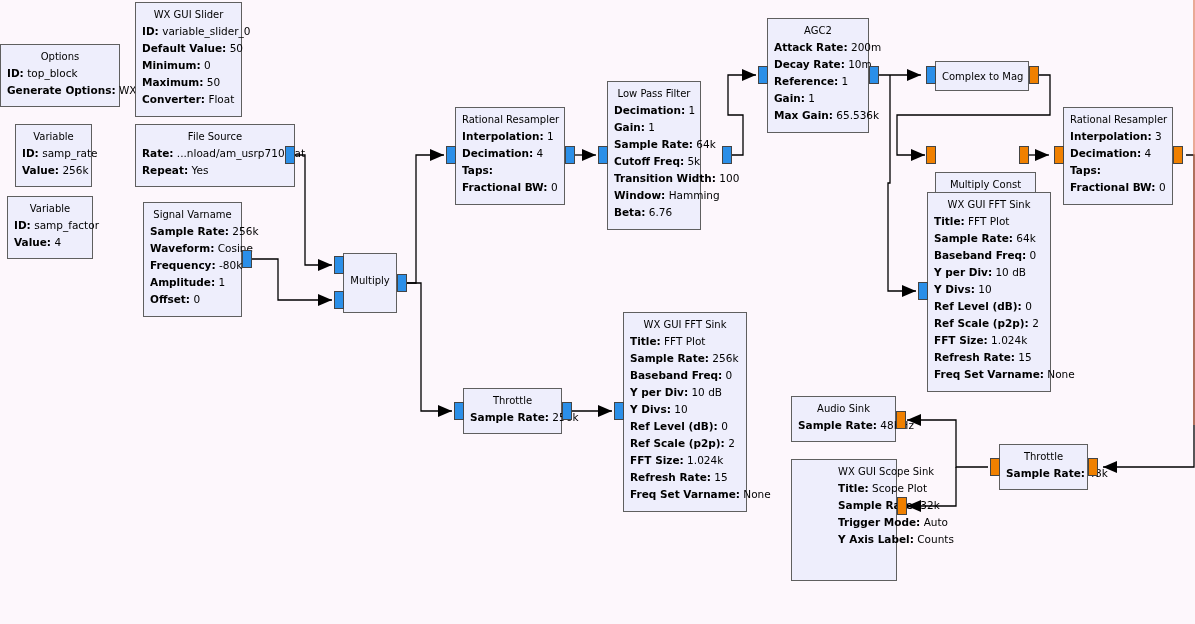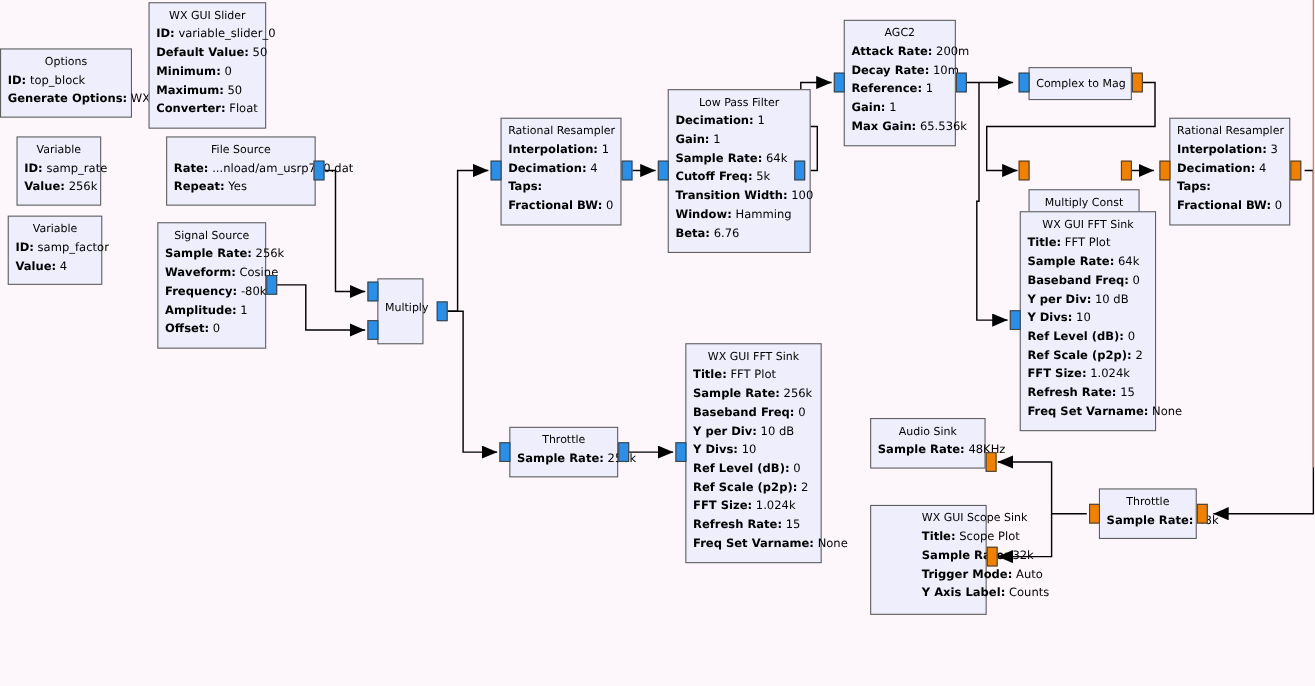--- a/index.html
+++ b/index.html
@@ -77,48 +77,48 @@
     <div class="param"><span class="k">ID:</span> <span class="v">samp_rate</span></div>
     <div class="param"><span class="k">Value:</span> <span class="v">256k</span></div>
   </div>
 
 <div class="block" style="left:7px;top:196px;width:86px;height:63px;">
     <div class="title">Variable</div>
     <div class="param"><span class="k">ID:</span> <span class="v">samp_factor</span></div>
     <div class="param"><span class="k">Value:</span> <span class="v">4</span></div>
   </div>
 
-<div class="block" style="left:151px;top:124px;width:136px;height:63px;">
+<div class="block" style="left:135px;top:124px;width:160px;height:63px;">
     <div class="title">File Source</div>
     <div class="param"><span class="k">Rate:</span> <span class="v">...nload/am_usrp710.dat</span></div>
     <div class="param"><span class="k">Repeat:</span> <span class="v">Yes</span></div>
   </div>
 
 <div class="block" style="left:143px;top:202px;width:99px;height:115px;">
-    <div class="title">Signal Source</div>
+    <div class="title">Signal Varname</div>
     <div class="param"><span class="k">Sample Rate:</span> <span class="v">256k</span></div>
     <div class="param"><span class="k">Waveform:</span> <span class="v">Cosine</span></div>
     <div class="param"><span class="k">Frequency:</span> <span class="v">-80k</span></div>
     <div class="param"><span class="k">Amplitude:</span> <span class="v">1</span></div>
     <div class="param"><span class="k">Offset:</span> <span class="v">0</span></div>
   </div>
 
-<div class="block center" style="left:343px;top:253px;width:42px;height:60px;padding-top:18px;">
+<div class="block center" style="left:343px;top:253px;width:54px;height:60px;padding-top:18px;">
     <div class="title">Multiply</div>
   </div>
 
 <div class="block" style="left:455px;top:107px;width:110px;height:98px;">
     <div class="title">Rational Resampler</div>
     <div class="param"><span class="k">Interpolation:</span> <span class="v">1</span></div>
     <div class="param"><span class="k">Decimation:</span> <span class="v">4</span></div>
     <div class="param"><span class="k">Taps:</span> <span class="v"></span></div>
     <div class="param"><span class="k">Fractional BW:</span> <span class="v">0</span></div>
   </div>
 
-<div class="block" style="left:607px;top:81px;width:130px;height:149px;">
+<div class="block" style="left:607px;top:81px;width:94px;height:149px;">
     <div class="title">Low Pass Filter</div>
     <div class="param"><span class="k">Decimation:</span> <span class="v">1</span></div>
     <div class="param"><span class="k">Gain:</span> <span class="v">1</span></div>
     <div class="param"><span class="k">Sample Rate:</span> <span class="v">64k</span></div>
     <div class="param"><span class="k">Cutoff Freq:</span> <span class="v">5k</span></div>
     <div class="param"><span class="k">Transition Width:</span> <span class="v">100</span></div>
     <div class="param"><span class="k">Window:</span> <span class="v">Hamming</span></div>
     <div class="param"><span class="k">Beta:</span> <span class="v">6.76</span></div>
   </div>
 
@@ -174,26 +174,26 @@
     <div class="param"><span class="k">Baseband Freq:</span> <span class="v">0</span></div>
     <div class="param"><span class="k">Y per Div:</span> <span class="v">10 dB</span></div>
     <div class="param"><span class="k">Y Divs:</span> <span class="v">10</span></div>
     <div class="param"><span class="k">Ref Level (dB):</span> <span class="v">0</span></div>
     <div class="param"><span class="k">Ref Scale (p2p):</span> <span class="v">2</span></div>
     <div class="param"><span class="k">FFT Size:</span> <span class="v">1.024k</span></div>
     <div class="param"><span class="k">Refresh Rate:</span> <span class="v">15</span></div>
     <div class="param"><span class="k">Freq Set Varname:</span> <span class="v">None</span></div>
   </div>
 
-<div class="block center" style="left:791px;top:380px;width:105px;height:46px;">
+<div class="block center" style="left:791px;top:396px;width:105px;height:46px;">
     <div class="title">Audio Sink</div>
     <div class="param"><span class="k">Sample Rate:</span> <span class="v">48KHz</span></div>
   </div>
 
-<div class="block" style="left:791px;top:459px;width:106px;height:100px;padding-left:46px;">
+<div class="block" style="left:791px;top:459px;width:106px;height:122px;padding-left:46px;">
     <div class="title">WX GUI Scope Sink</div>
     <div class="param"><span class="k">Title:</span> <span class="v">Scope Plot</span></div>
     <div class="param"><span class="k">Sample Rate:</span> <span class="v">32k</span></div>
     <div class="param"><span class="k">Trigger Mode:</span> <span class="v">Auto</span></div>
     <div class="param"><span class="k">Y Axis Label:</span> <span class="v">Counts</span></div>
   </div>
 
 <div class="block center" style="left:999px;top:444px;width:89px;height:46px;">
     <div class="title">Throttle</div>
     <div class="param"><span class="k">Sample Rate:</span> <span class="v">48k</span></div>

